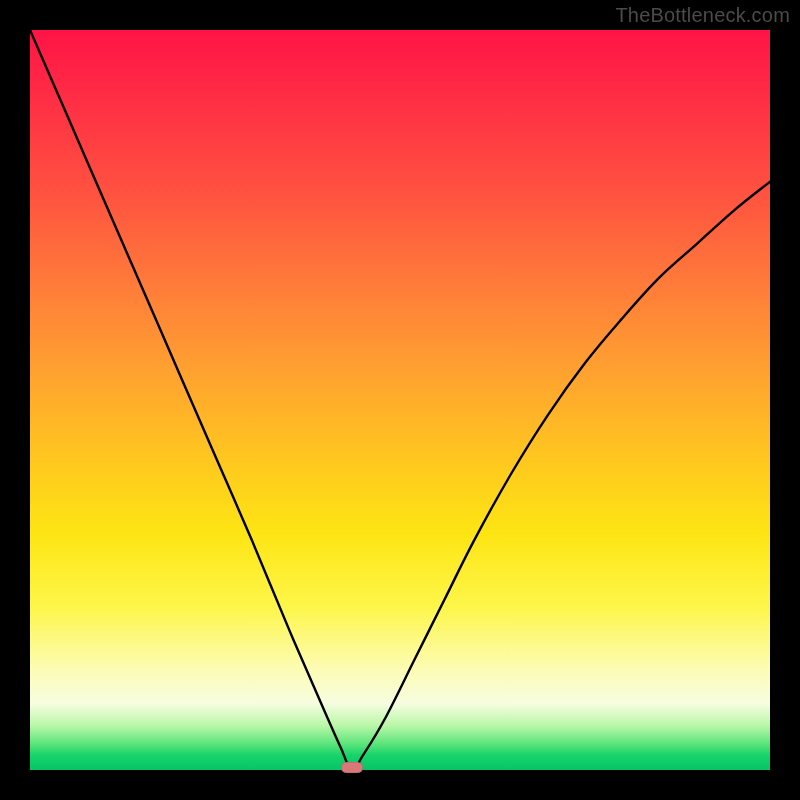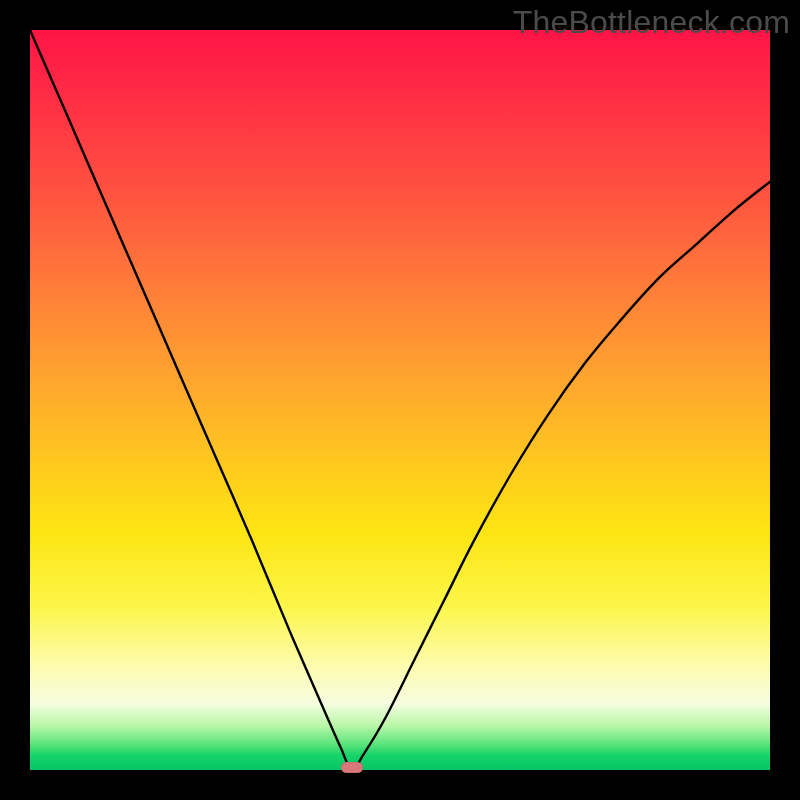--- a/index.html
+++ b/index.html
@@ -54,21 +54,21 @@
     height: 11px;
     border-radius: 6px;
     background: #d87878;
     box-shadow: 0 0 0 0.5px rgba(0,0,0,0.15) inset;
   }
   .watermark {
     position: absolute;
     top: 4px;
     right: 10px;
     color: #4b4b4b;
-    font-size: 32px;
+    font-size: 20px;
     font-weight: 400;
     letter-spacing: 0.2px;
     user-select: none;
     margin-left: 8px;
   }
 </style>
 </head>
 <body>
 
 <div class="frame">

